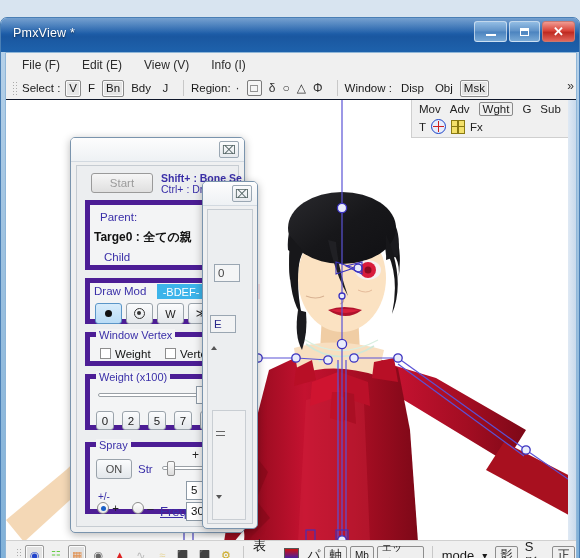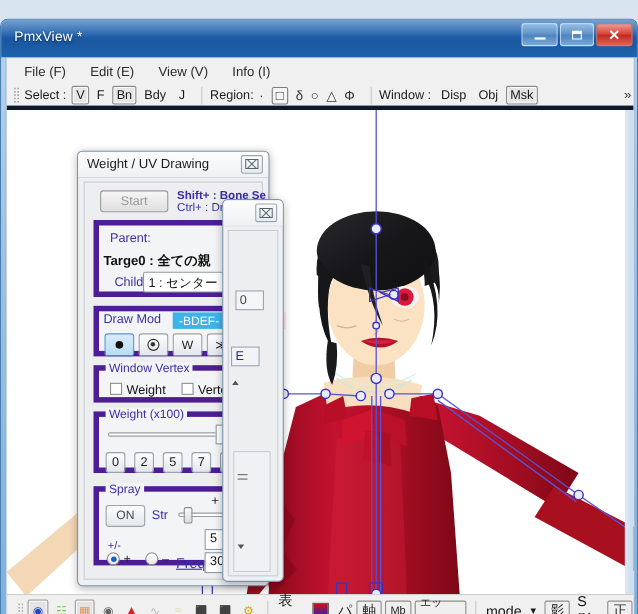--- a/index.html
+++ b/index.html
@@ -73,21 +73,21 @@
     position:absolute; left:0; top:0; width:100%; height:24px;
     background:#f0f0f0;
     display:flex; align-items:center; padding-left:16px; gap:22px;
   }
   .menuitem { font-size:12px; color:#2b2b2b; cursor:pointer; }
 
   
   #toolbar {
     position:absolute; left:0; top:24px; width:100%; height:23px;
     background:#f0f0f0;
-    border-bottom:4px solid #0f172a;
+    border-bottom:1px solid #0f172a;
     display:flex; align-items:center; font-size:11.5px; color:#222;
   }
   .grip {
     width:6px; height:15px; margin:0 4px 0 6px;
     background-image: radial-gradient(circle, #9a9a9a 40%, transparent 42%);
     background-size:3px 3px;
     opacity:.8;
   }
   .tb-label { margin-right:5px; color:#1a1a1a; }
   .tb-btn {
@@ -582,20 +582,35 @@
           <g stroke="#4a42cc" stroke-width="1" fill="none">
             <path d="M64 461 L52 472 L40 482 L28 492 L20 500"></path>
             <path d="M56 482 L44 492 L34 502"></path>
             <path d="M64 461 L56 482"></path>
           </g>
         </g>
       </svg>
 
       <div id="vp-scroll-v"></div>
 
+      <div id="vp-tools">
+        <div id="vp-tools-row1">
+          <span class="vt">Mov</span>
+          <span class="vt">Adv</span>
+          <span class="vt boxed">Wght</span>
+          <span class="vt">G</span>
+          <span class="vt">Sub</span>
+        </div>
+        <div id="vp-tools-row2">
+          <span class="vt">T</span>
+          <span class="icon-target"></span>
+          <span class="icon-grid"></span>
+          <span class="vt">Fx</span>
+        </div>
+      </div>
     </div>
 
     <div class="dialog" id="dlg-back">
       <div class="dlg-title">
         <div class="dlg-x">⌧</div>
       </div>
       <div class="dlg-body">
         <div class="inner2">
           <div id="back-field">0</div>
           <div id="back-e">E</div>
@@ -603,39 +618,34 @@
           <div id="back-panel">
             <div id="back-hamb"></div>
             <div id="back-tri2"></div>
           </div>
         </div>
       </div>
     </div>
 
     <div class="dialog" id="dlg-weight">
       <div class="dlg-title">
-        <div class="dlg-title-text">Weight / UV Drawing</div>
         <div class="dlg-x">⌧</div>
       </div>
       <div class="dlg-body">
         <div class="inner">
 
           <div id="start-btn">Start</div>
           <div class="hint" id="hint1">Shift+ : Bone Se</div>
           <div class="hint" id="hint2">Ctrl+ : Dropper</div>
 
           <div class="groupbox" id="gb-parent">
             <div id="parent-lbl">Parent:</div>
             <div id="up-btn">↑</div>
             <div id="target-lbl">Targe0 : 全ての親</div>
             <div id="child-lbl">Child</div>
-            <div id="child-select">
-              <span class="cs-text">1 : センター</span>
-              <span class="cs-arrow"></span>
-            </div>
             <div id="down-btn">↓</div>
           </div>
 
           <div class="groupbox" id="gb-draw">
             <div id="drawmode-lbl">Draw Mod</div>
             <div class="def-tab" id="bdef-tab">-BDEF-</div>
             <div class="def-tab" id="qdef-tab">-QDEF-</div>
             <div class="mode-btn sel" id="mb1">
                 <i class="dot"></i>
               </div>

